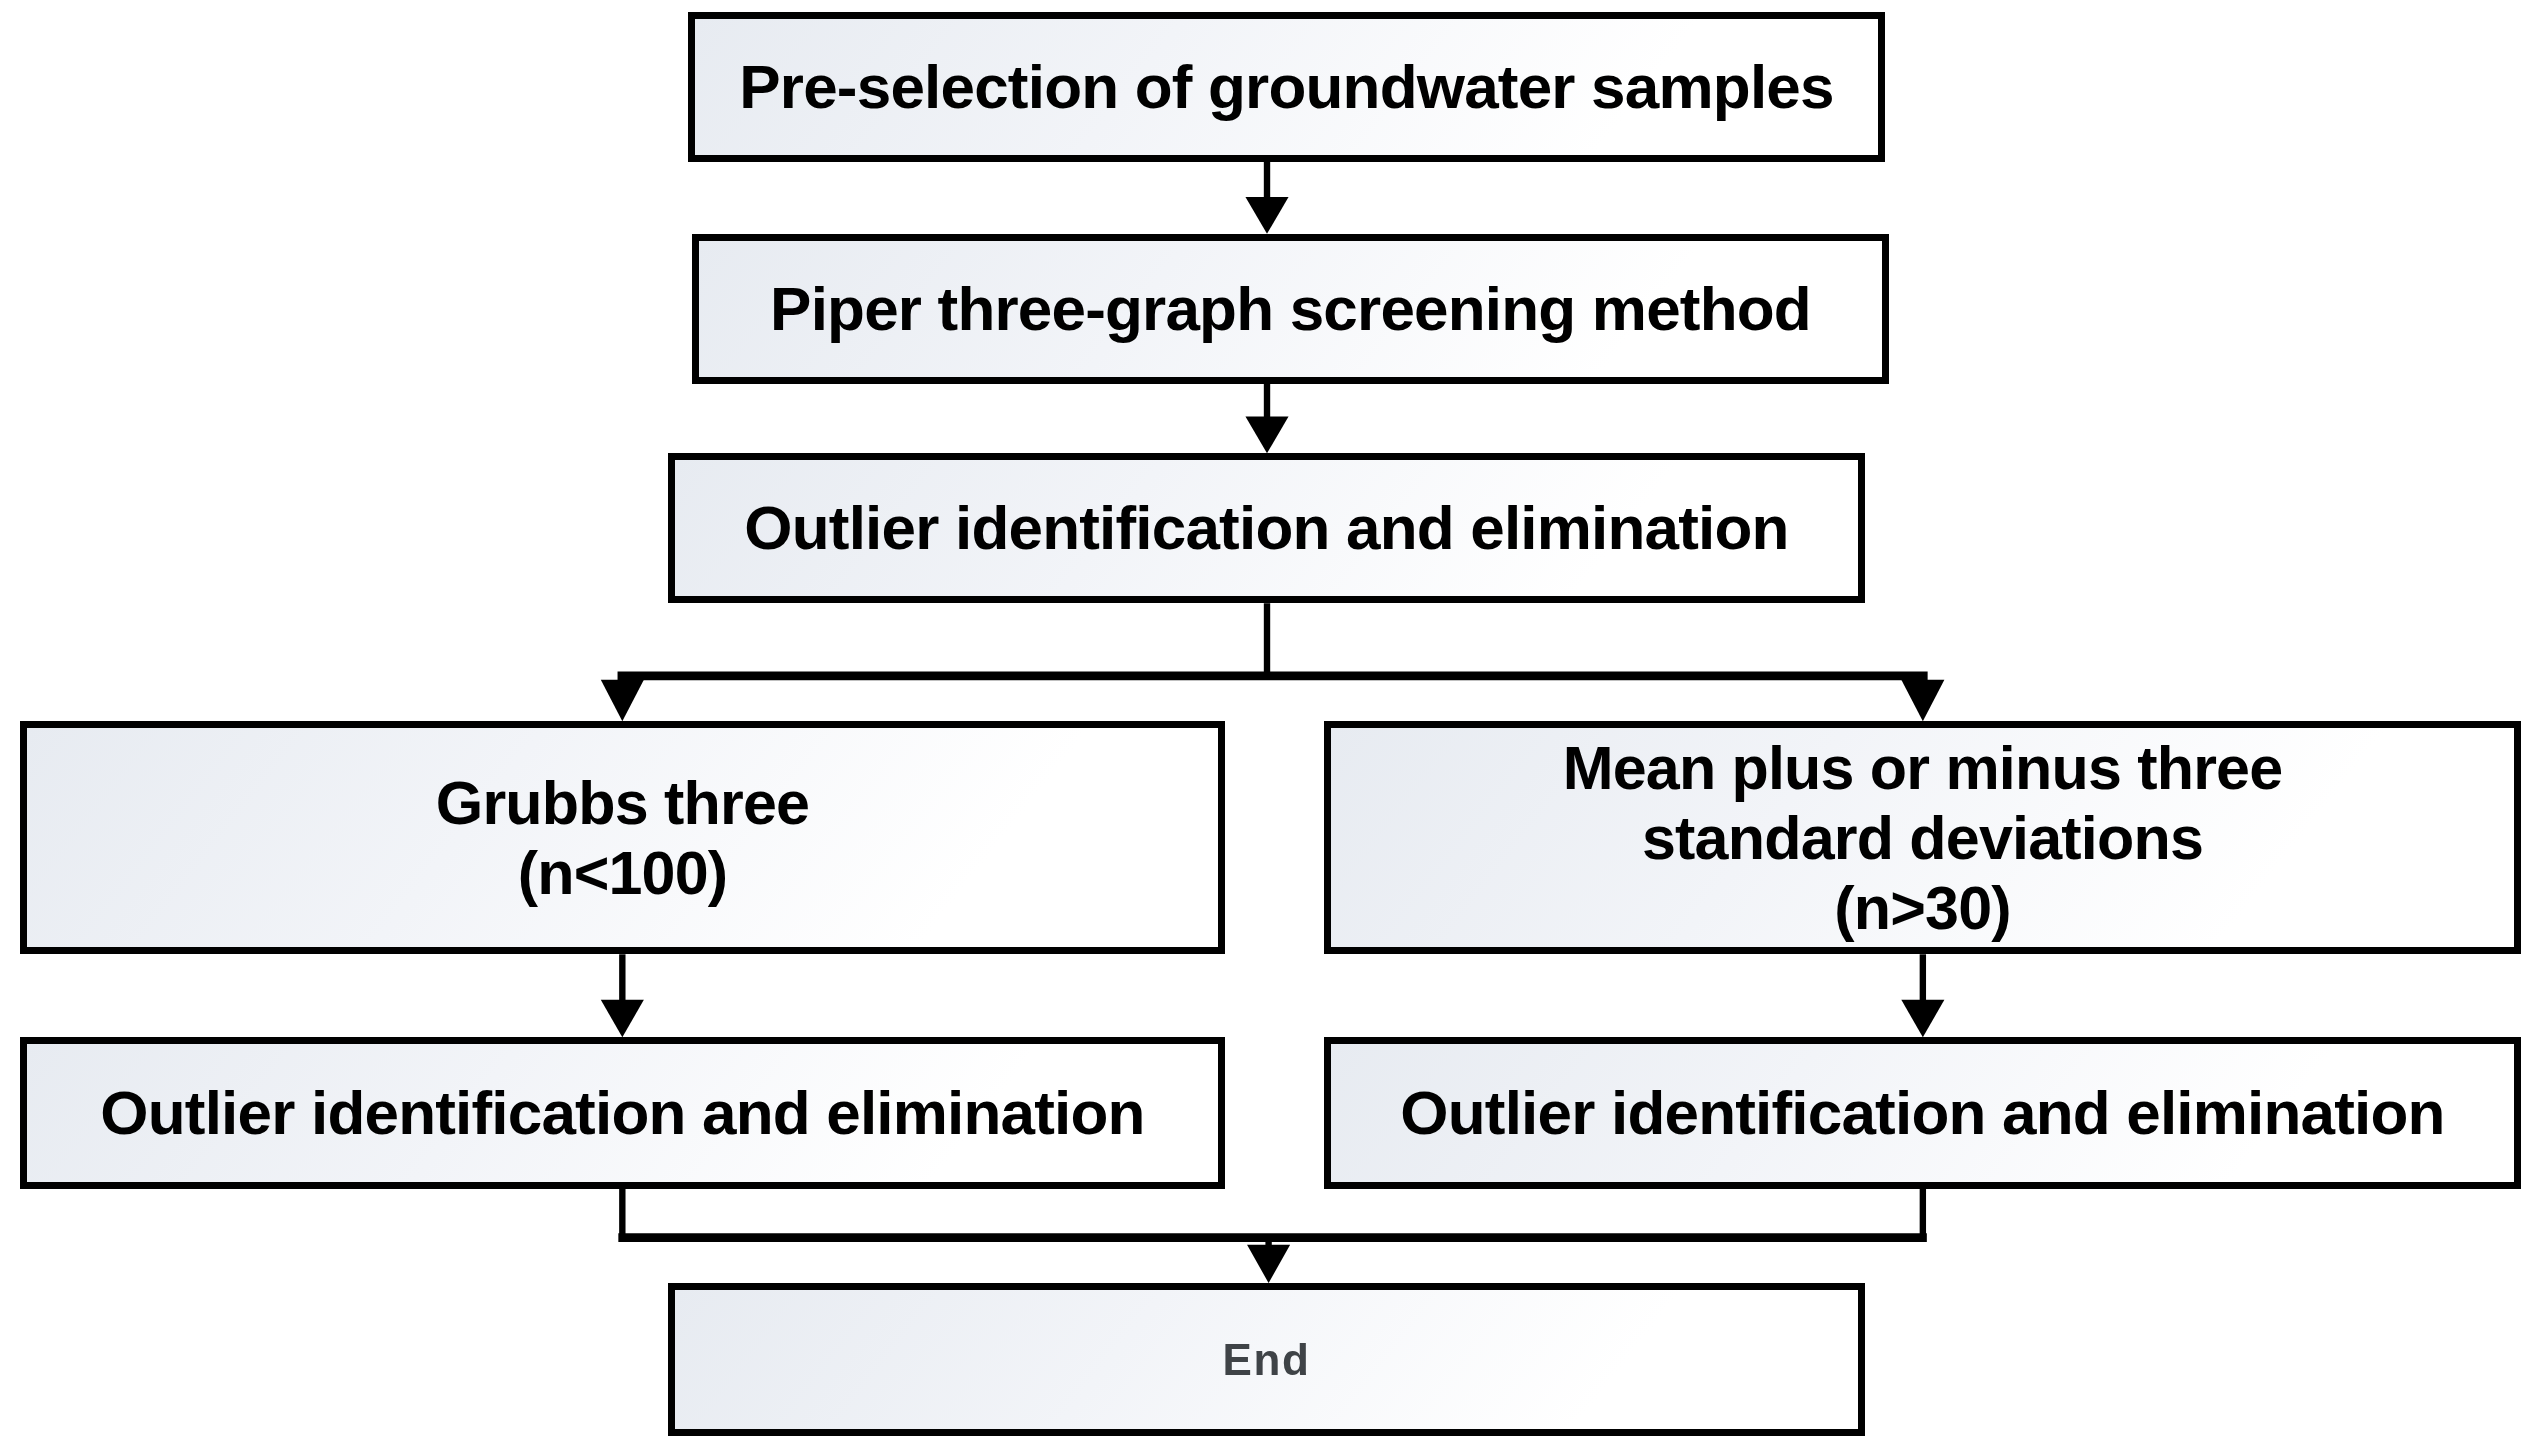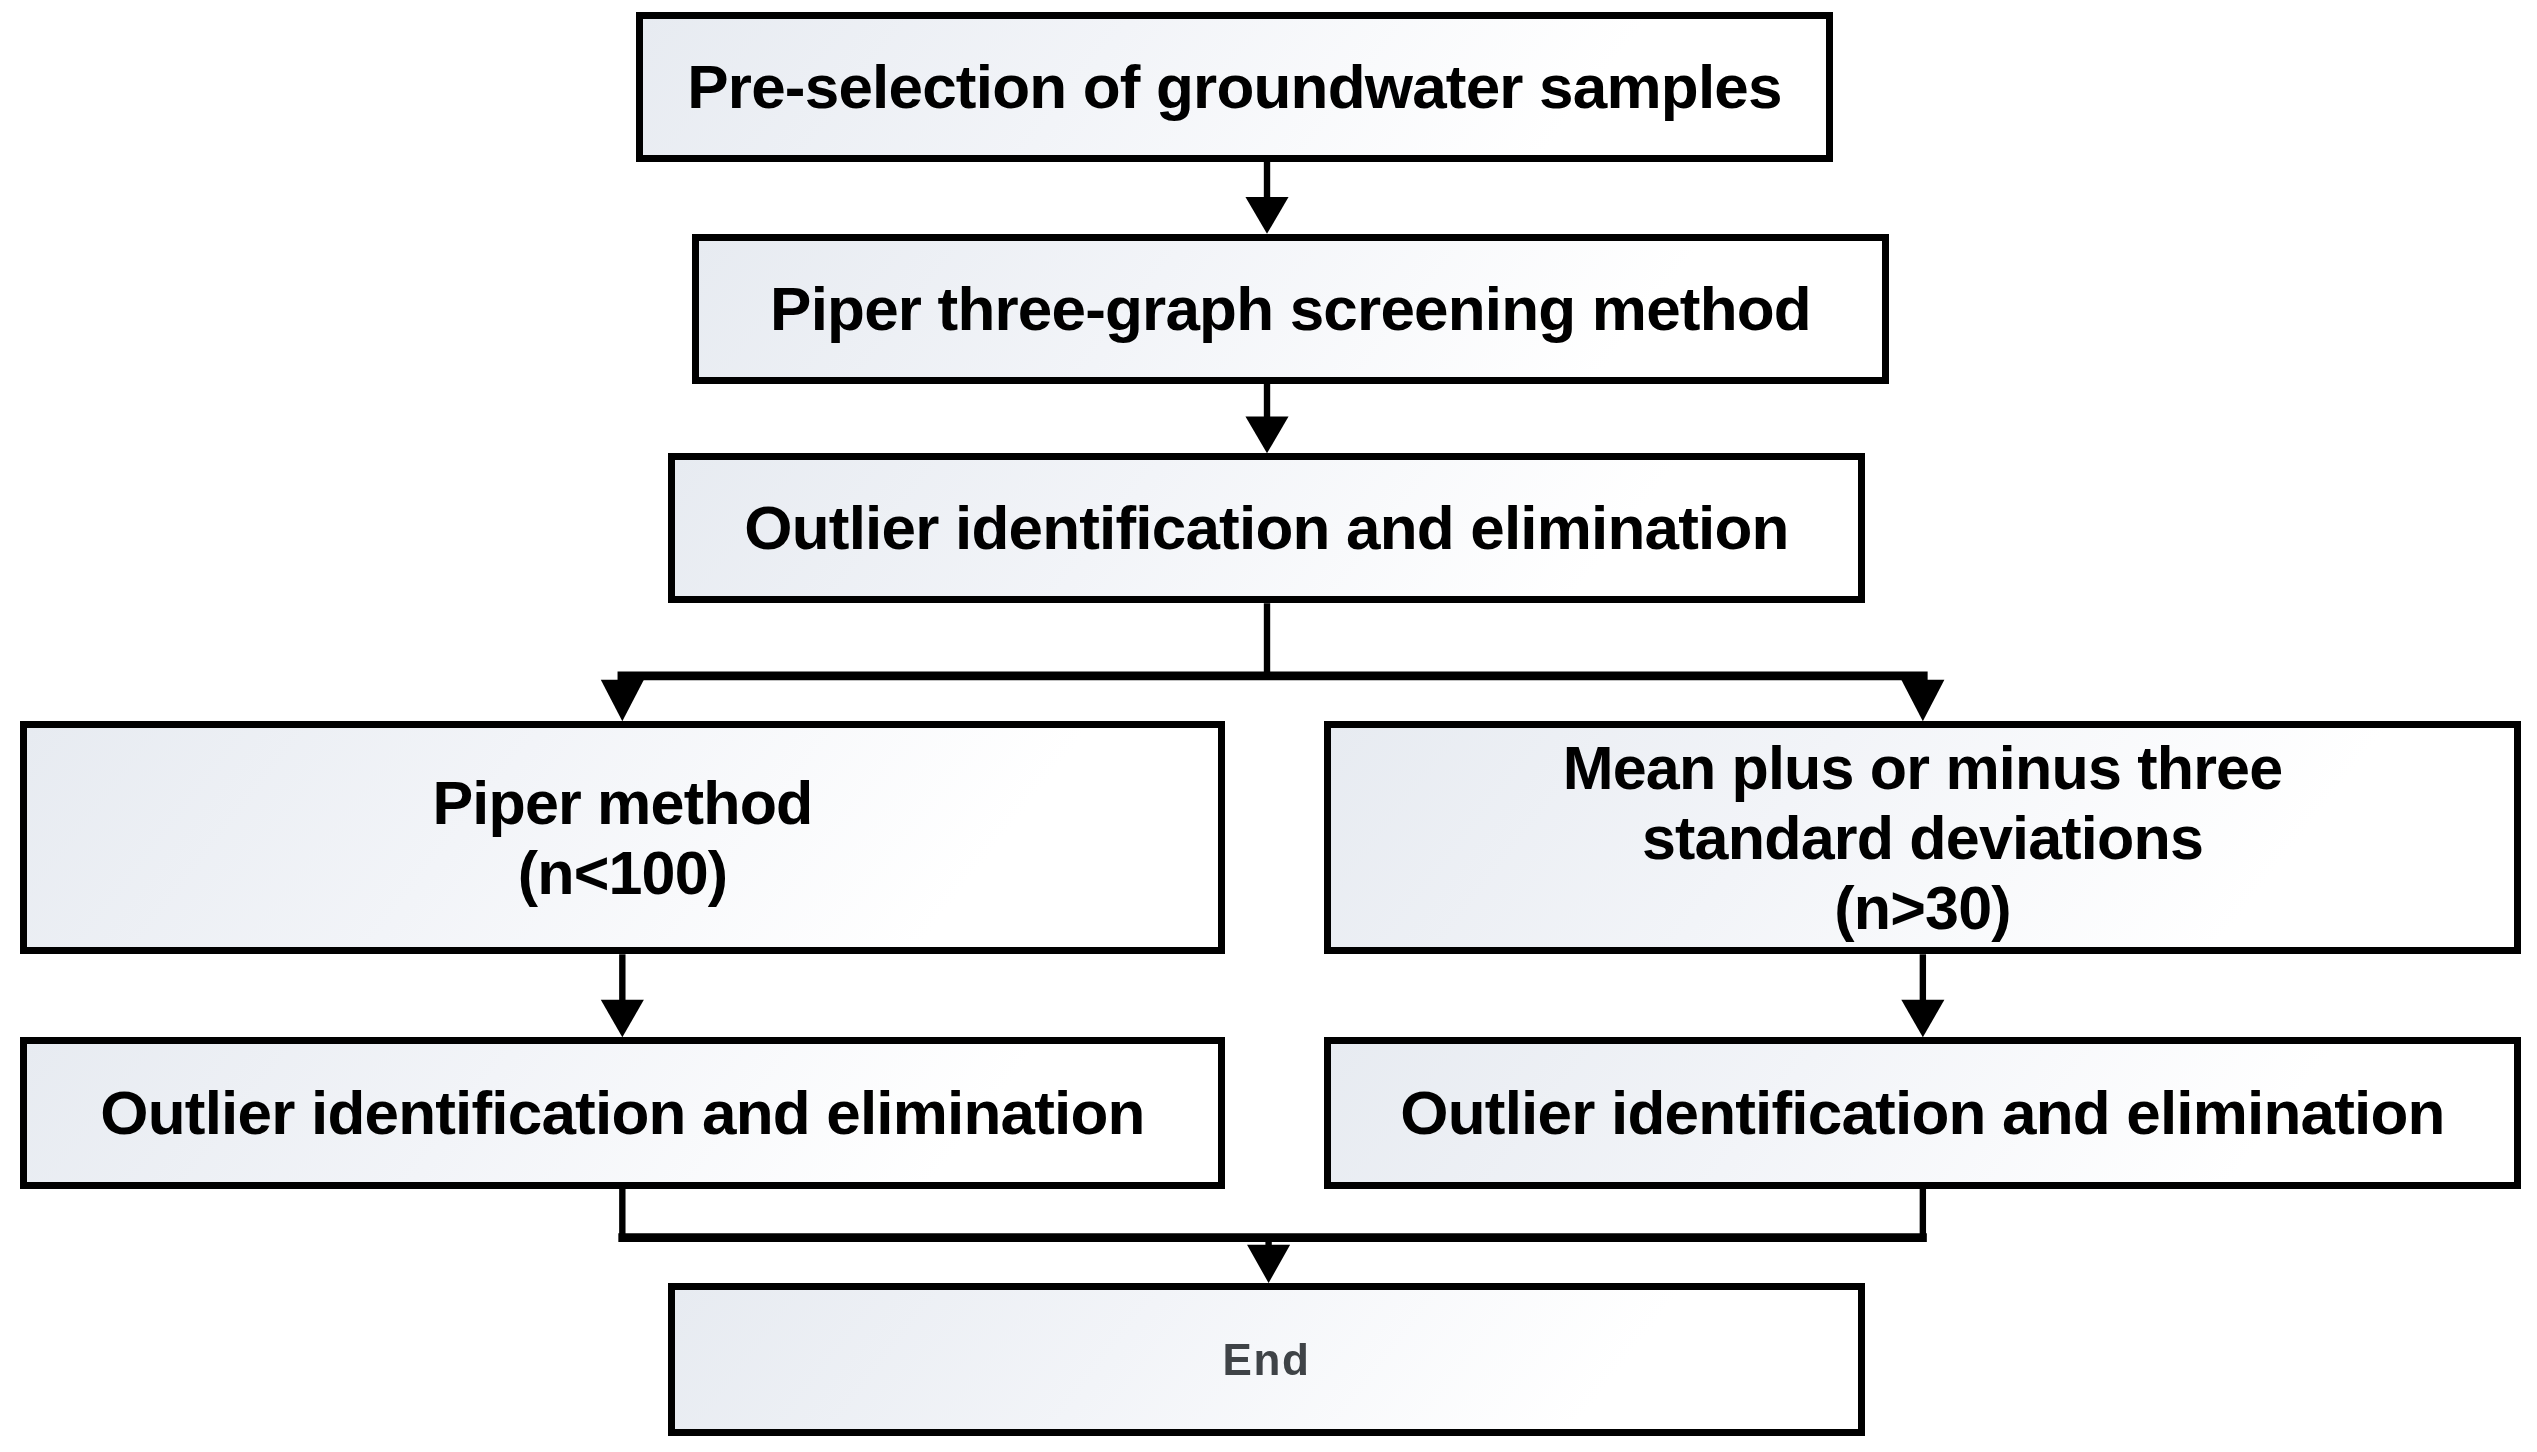--- a/index.html
+++ b/index.html
@@ -49,21 +49,21 @@
     line-height: 1.12;
   }
   .node .line { display: block; white-space: nowrap; }
   .node-multi { font-size: 61px; line-height: 70px; }
   .node-end {
     color: var(--end-text);
     font-size: 44px;
     letter-spacing: 1.6px;
   }
   
-  #n-preselection { left: 636px;  top: 12px;   width: 1197px; height: 150px; }
+  #n-preselection { left: 688px;  top: 12px;   width: 1197px; height: 150px; }
   #n-piper        { left: 668px;  top: 234px;  width: 1197px; height: 150px; margin-left: 24px; }
   #n-outlier-top  { left: 668px;  top: 453px;  width: 1197px; height: 150px; }
   #n-grubbs       { left: 20px;   top: 721px;  width: 1205px; height: 233px; }
   #n-mean3sd      { left: 1324px; top: 721px;  width: 1197px; height: 233px; }
   #n-outlier-left { left: 20px;   top: 1037px; width: 1205px; height: 152px; }
   #n-outlier-right{ left: 1324px; top: 1037px; width: 1197px; height: 152px; }
   #n-end          { left: 668px;  top: 1283px; width: 1197px; height: 153px; }
 </style>
 </head>
 <body>
@@ -114,21 +114,21 @@
 
   <div class="node" id="n-piper">
     <span class="line">Piper three-graph screening method</span>
   </div>
 
   <div class="node" id="n-outlier-top">
     <span class="line">Outlier identification and elimination</span>
   </div>
 
   <div class="node node-multi" id="n-grubbs">
-    <span class="line">Piper method</span>
+    <span class="line">Grubbs three</span>
     <span class="line">(n&lt;100)</span>
   </div>
 
   <div class="node node-multi" id="n-mean3sd">
     <span class="line">Mean plus or minus three</span>
     <span class="line">standard deviations</span>
     <span class="line">(n&gt;30)</span>
   </div>
 
   <div class="node" id="n-outlier-left">

